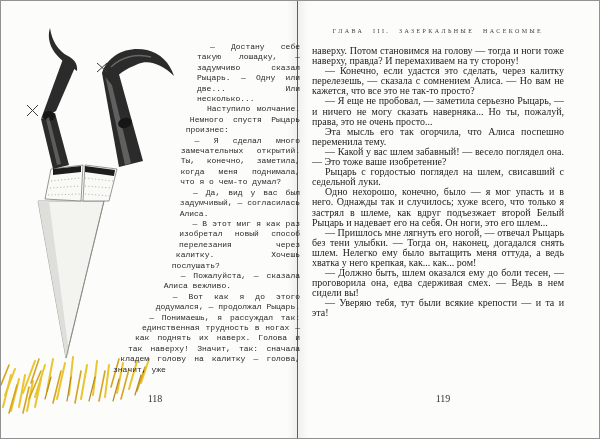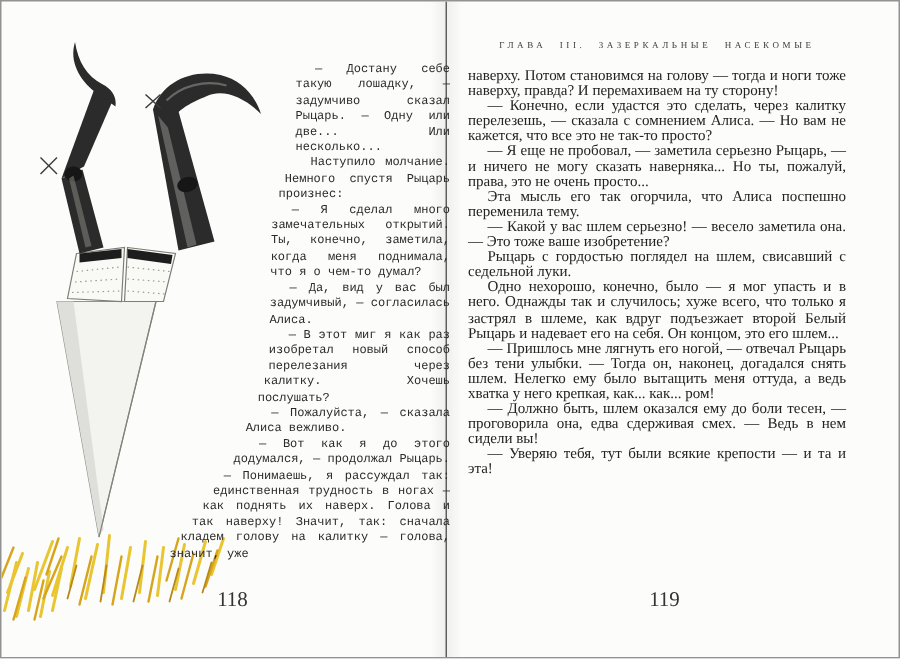--- a/index.html
+++ b/index.html
@@ -33,21 +33,21 @@
   .running-head{
     position:absolute;left:311px;top:27px;width:252px;text-align:center;
     font-size:6px;letter-spacing:2.4px;word-spacing:5px;color:#3f3f3f;
     text-transform:uppercase;white-space:nowrap;
   }
   .right-text{
     position:absolute;left:311px;top:45px;width:252px;
     font-size:10px;line-height:10.1px;text-align:justify;color:#232323;
   }
   .pageno{
-    position:absolute;top:392px;font-size:14px;color:#333;text-align:center;
+    position:absolute;top:392px;font-size:10px;color:#333;text-align:center;
   }
   .pageno.left{left:10px;width:288px;}
   .pageno.right{left:300px;width:284px;}
 </style>
 </head>
 <body>
 
 <div class="screen">
   <div class="gutter-shade-l"></div>
   <div class="gutter-shade-r"></div>
@@ -150,22 +150,22 @@
     <div class="pageno left">118</div>
   </div>
 
   <div>
     <div class="running-head">Глава III.  Зазеркальные насекомые</div>
     <div class="right-text">
       <p class="first">наверху. Потом становимся на голову — тогда и ноги тоже наверху, правда? И перемахиваем на ту сторону!</p>
       <p>— Конечно, если удастся это сделать, через калитку перелезешь, — сказала с сомнением Алиса. — Но вам не кажется, что все это не так-то просто?</p>
       <p>— Я еще не пробовал, — заметила серьезно Рыцарь, — и ничего не могу сказать наверняка... Но ты, пожалуй, права, это не очень просто...</p>
       <p>Эта мысль его так огорчила, что Алиса поспешно переменила тему.</p>
-      <p>— Какой у вас шлем серьезно! — весело заметила она. — Это тоже ваше изобретение?</p>
+      <p>— Какой у вас шлем забавный! — весело поглядел она. — Это тоже ваше изобретение?</p>
       <p>Рыцарь с гордостью поглядел на шлем, свисавший с седельной луки.</p>
-      <p>Одно нехорошо, конечно, было — я мог упасть и в него. Однажды так и случилось; хуже всего, что только я застрял в шлеме, как вдруг подъезжает второй Белый Рыцарь и надевает его на себя. Он концом, это его шлем...</p>
+      <p>Одно нехорошо, конечно, было — я мог упасть и в него. Однажды так и случилось; хуже всего, что только я застрял в шлеме, как вдруг подъезжает второй Белый Рыцарь и надевает его на себя. Он ноги, это его шлем...</p>
       <p>— Пришлось мне лягнуть его ногой, — отвечал Рыцарь без тени улыбки. — Тогда он, наконец, догадался снять шлем. Нелегко ему было вытащить меня оттуда, а ведь хватка у него крепкая, как... как... ром!</p>
       <p>— Должно быть, шлем оказался ему до боли тесен, — проговорила она, едва сдерживая смех. — Ведь в нем сидели вы!</p>
       <p>— Уверяю тебя, тут были всякие крепости — и та и эта!</p>
     </div>
     <div class="pageno right">119</div>
   </div>
 </div>
 
 </body></html>

